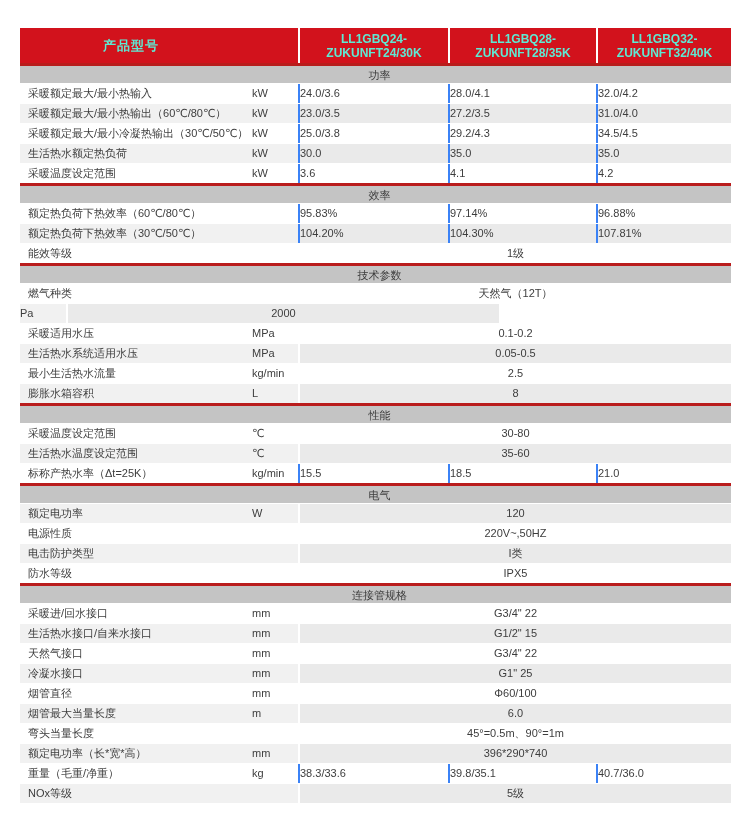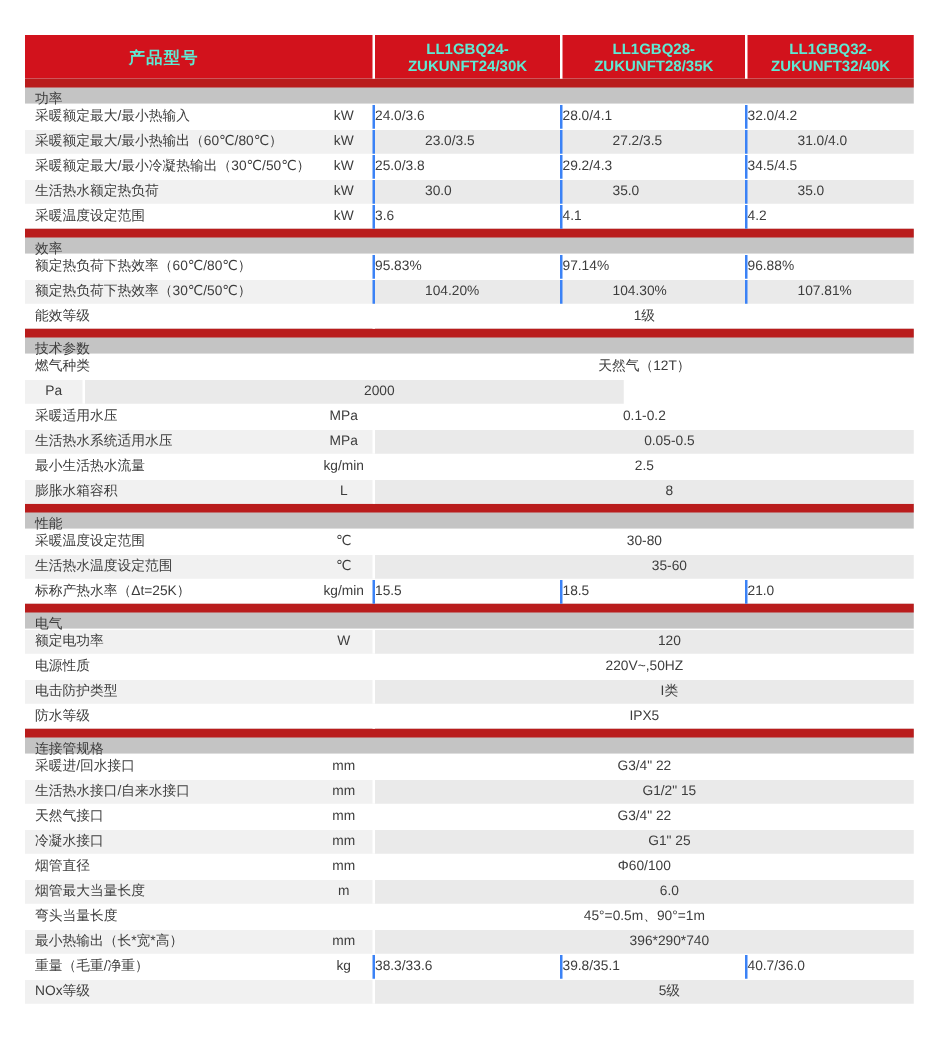--- a/index.html
+++ b/index.html
@@ -11,34 +11,34 @@
   .spec-table{position:absolute;left:20px;top:28px;width:711px;}
   
   .thead{display:flex;height:35px;background:var(--red,#d2121c);}
   .th{display:flex;align-items:center;justify-content:center;text-align:center;
       color:#5eead4;font-weight:bold;box-sizing:border-box;}
   .th-label{width:278px;font-size:13px;padding-right:56px;letter-spacing:1px;}
   .th-model{flex-direction:column;font-size:12px;line-height:14px;border-left:2px solid #fff;}
   .w0{width:150px}.w1{width:148px}.w2{width:135px}
   
   .section-row{
-    height:20px;line-height:19px;box-sizing:border-box;border-top:7px solid #b91c1c;
-    background:var(--secgray,#c4c4c4);color:#3d3d3d;font-size:11px;padding-left:8px;
+    height:20px;line-height:19px;box-sizing:border-box;border-top:3px solid #b91c1c;
+    background:var(--secgray,#c4c4c4);color:#3d3d3d;font-size:11px;padding-left:8px;text-align:center;
   }
   
   .row{display:flex;height:20px;line-height:19px;box-sizing:border-box;border-top:1px solid #fff;
        font-size:11px;color:#3d3d3d;}
   .cell{box-sizing:border-box;height:100%;}
   .cell.label{width:232px;padding-left:8px;white-space:nowrap;}
-  .cell.unit{width:46px;text-align:center;}
+  .cell.unit{width:46px;}
   .cell.val{border-left:2px solid #3b82f6;}
   .cell.v0{width:150px}.cell.v1{width:148px}.cell.v2{width:135px}
   .cell.merged{width:433px;text-align:center;border-left:2px solid #fff;}
   .row.shaded .label,.row.shaded .unit{background:var(--rowlab,#f1f1f1);}
-  .row.shaded .val,.row.shaded .merged{background:var(--rowval,#eaeaea);padding-left:40px;}
+  .row.shaded .val,.row.shaded .merged{background:var(--rowval,#eaeaea);}
 </style>
 </head>
 <body style="--red: #d2121c; --secgray: #c4c4c4; --rowlab: #f1f1f1; --rowval: #eaeaea;">
 
 <div class="spec-table">
   <div class="thead">
     <div class="th th-label">产品型号</div>
     <div class="th th-model w0">
       <span>LL1GBQ24-</span>
       <span>ZUKUNFT24/30K</span>
@@ -208,21 +208,21 @@
         <div class="cell label">烟管最大当量长度</div>
         <div class="cell unit">m</div>
         <div class="cell merged">6.0</div>
       </div>
       <div class="row">
         <div class="cell label">弯头当量长度</div>
         <div class="cell unit"></div>
         <div class="cell merged">45°=0.5m、90°=1m</div>
       </div>
       <div class="row shaded">
-        <div class="cell label">最小热输出（长*宽*高）</div>
+        <div class="cell label">额定电功率（长*宽*高）</div>
         <div class="cell unit">mm</div>
         <div class="cell merged">396*290*740</div>
       </div>
       <div class="row">
         <div class="cell label">重量（毛重/净重）</div>
         <div class="cell unit">kg</div>
         <div class="cell val v0">38.3/33.6</div>
         <div class="cell val v1">39.8/35.1</div>
         <div class="cell val v2">40.7/36.0</div>
       </div>

